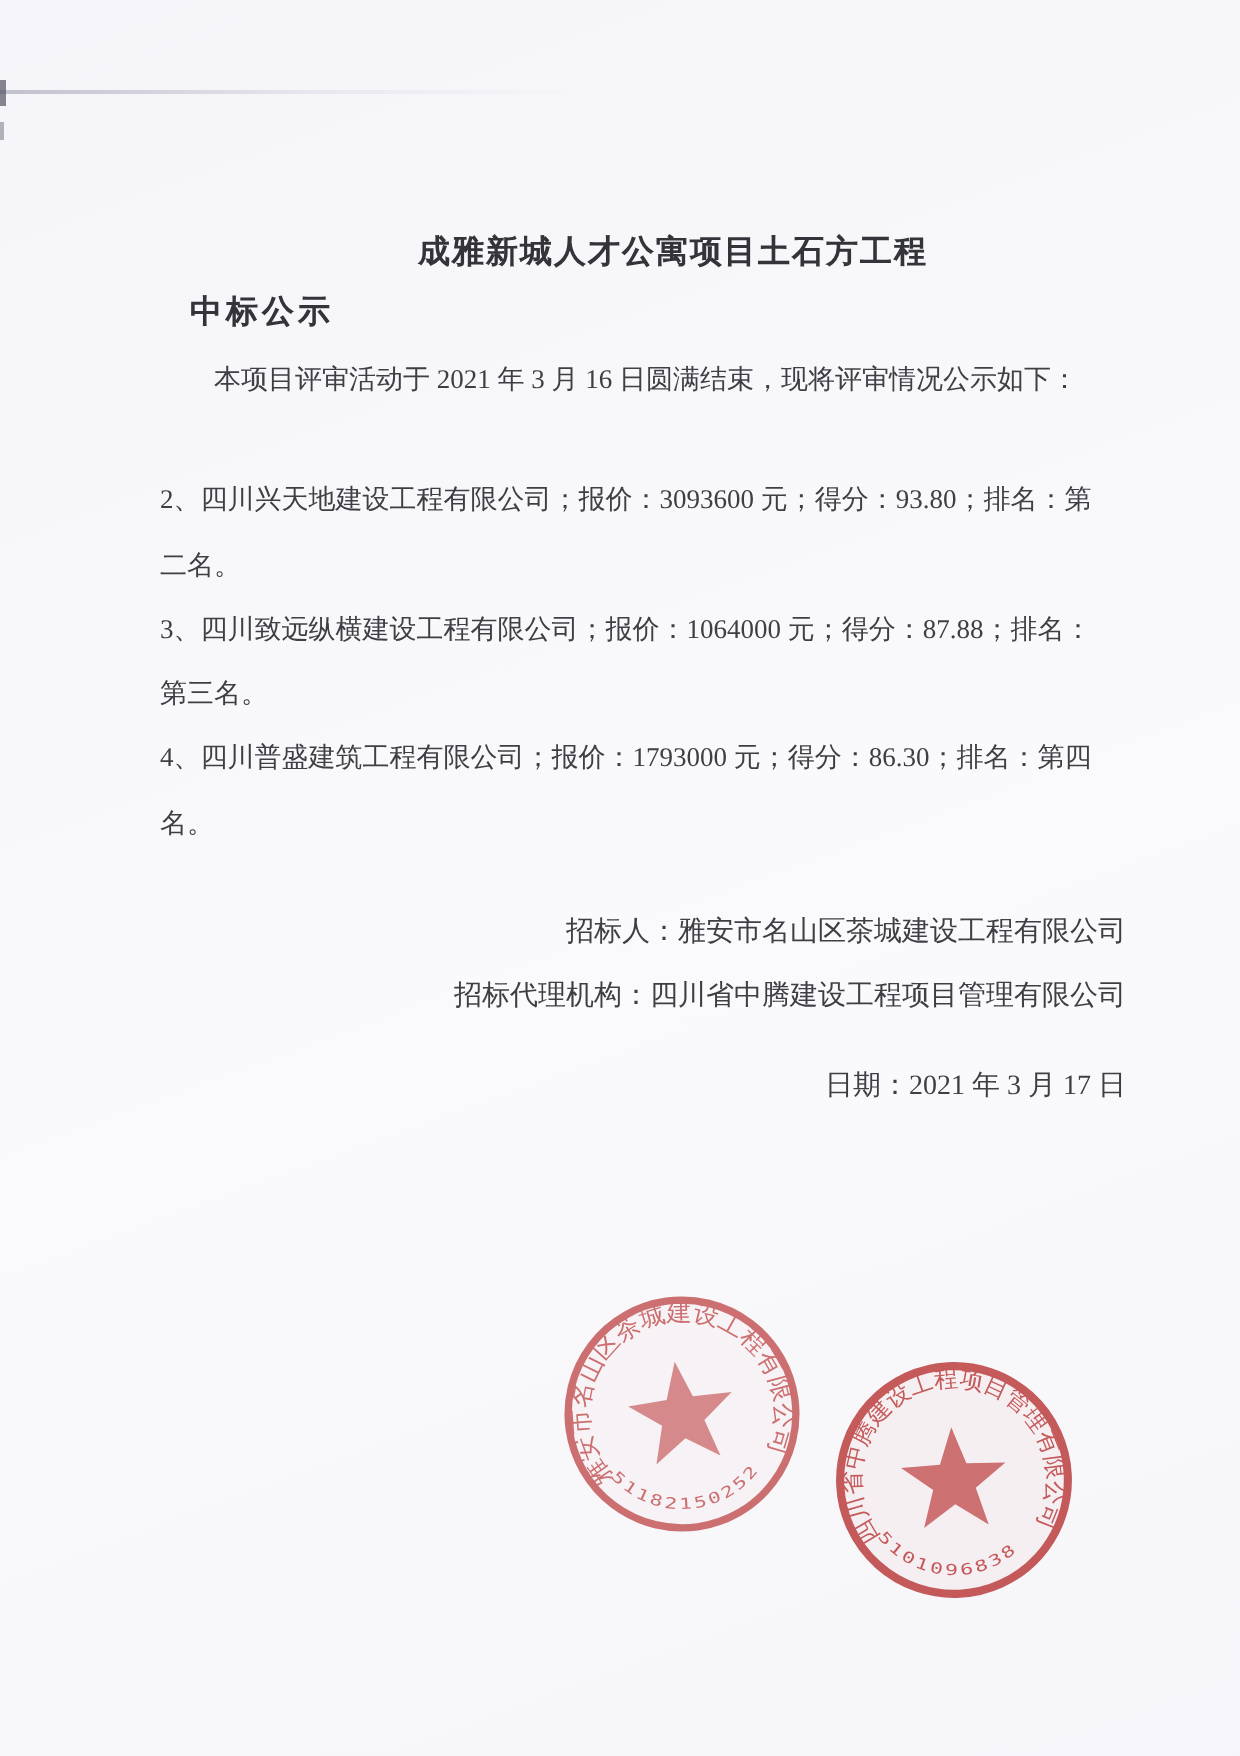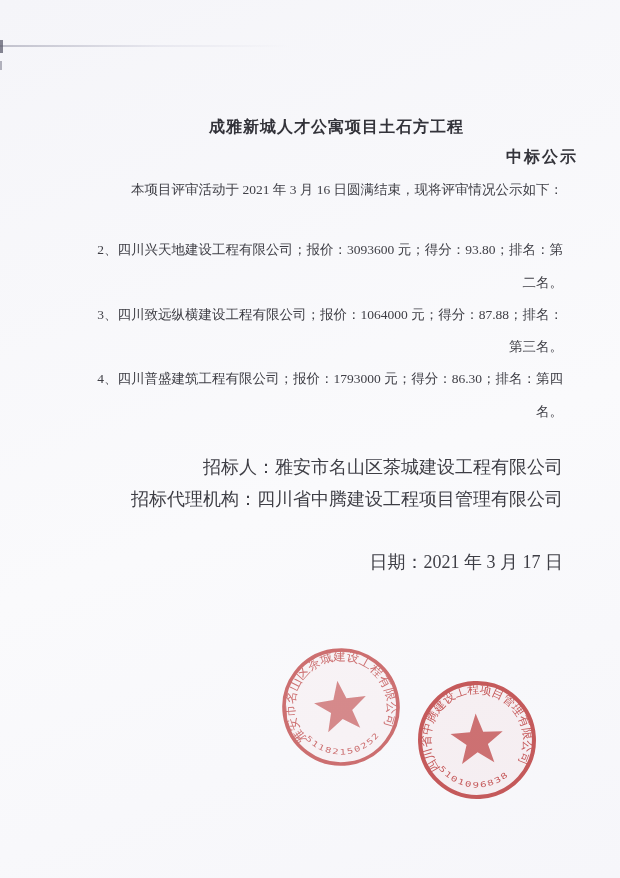--- a/index.html
+++ b/index.html
@@ -9,32 +9,32 @@
     background:linear-gradient(160deg,#f5f5f9 0%,#fafafc 55%,#f6f6fa 100%);
     font-family:"Liberation Serif","DejaVu Serif",serif;
     color:#3e3e45;
   }
   .doc{padding:116px 57px 0 80px;}
   .title{
     font-size:16px;font-weight:700;line-height:22px;text-align:center;
     letter-spacing:1px;color:#33333a;transform:translateX(15px);
   }
   .subtitle{
-    font-size:16px;font-weight:700;line-height:24px;text-align:right;
+    font-size:16px;font-weight:700;line-height:24px;text-align:left;
     letter-spacing:2px;color:#33333a;margin-top:7px;transform:translateX(15px);
   }
-  .line{font-size:13.5px;line-height:32.3px;white-space:nowrap;text-align:right;}
+  .line{font-size:13.5px;line-height:32.3px;white-space:nowrap;}
   .indent{text-indent:27px;}
   .intro{margin-top:5px;}
   .items{margin-top:28px;}
   .para-disq{margin-top:23px;}
   .para-pub{margin-top:20px;}
   .signature{margin-top:18px;text-align:right;}
-  .sig-line{font-size:18px;line-height:32.3px;white-space:nowrap;}
-  .date-line{margin-top:30px;}
+  .sig-line{font-size:14px;line-height:32.3px;white-space:nowrap;}
+  .date-line{margin-top:12px;}
   
   .artifact-hline{
     position:absolute;left:0;top:45px;width:290px;height:1.5px;
     background:linear-gradient(90deg,rgba(150,150,168,.55),rgba(195,195,212,.28) 55%,rgba(220,220,232,0));
   }
   .artifact-tick-a{position:absolute;left:0;top:40px;width:3px;height:13px;background:rgba(88,88,104,.72);}
   .artifact-tick-b{position:absolute;left:0;top:61px;width:2px;height:9px;background:rgba(120,120,138,.55);}
   
   .seal{position:absolute;mix-blend-mode:multiply;pointer-events:none;}
   .seal-left{left:280px;top:646px;opacity:.78;transform:rotate(-8deg);}

